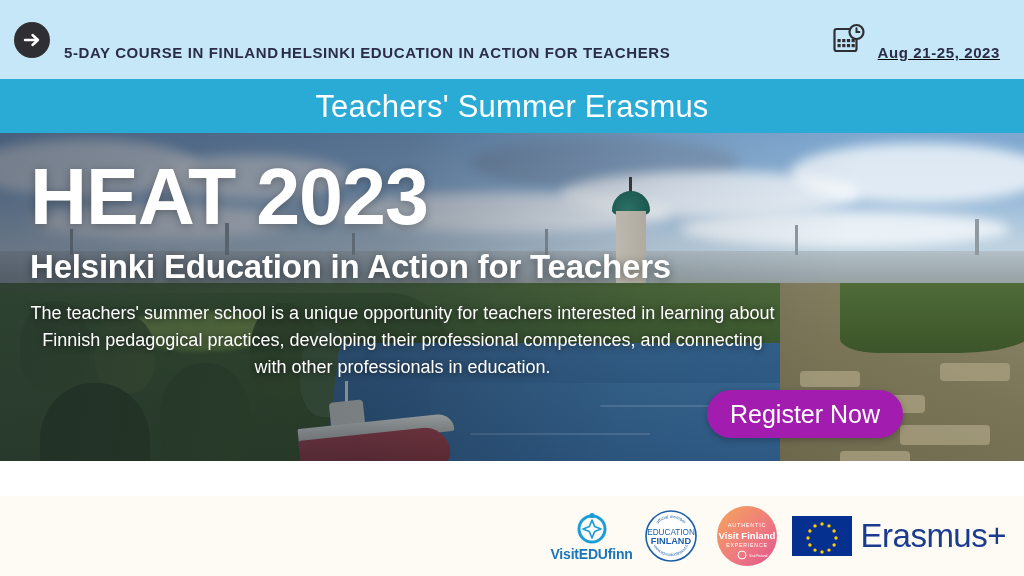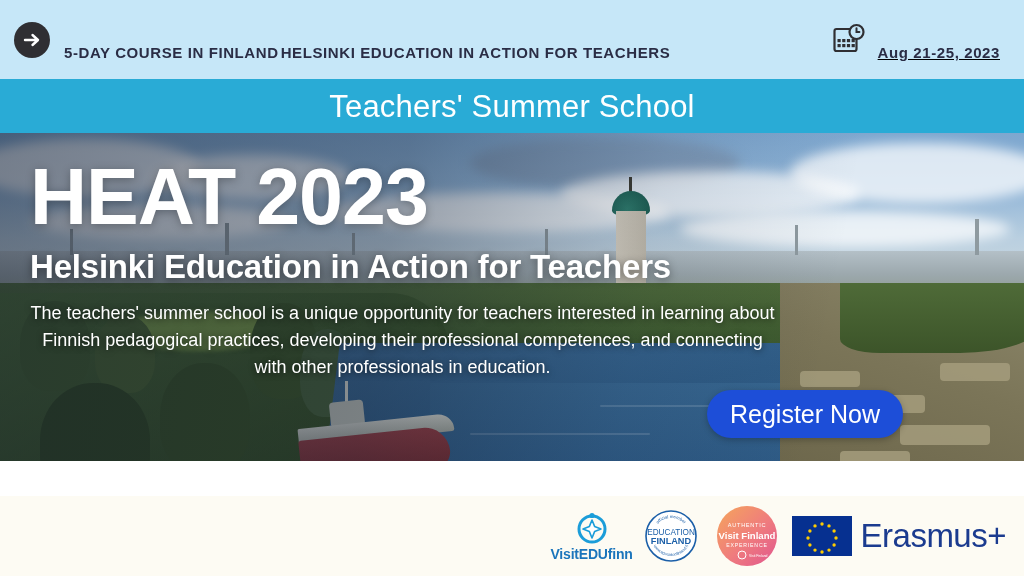--- a/index.html
+++ b/index.html
@@ -143,21 +143,21 @@
     margin-top:14px; font-size:33px; font-weight:bold; color:#ffffff;
     letter-spacing:-0.2px; text-shadow:0 2px 8px rgba(0,0,0,0.45);
   }
   .hero-body {
     margin-top:14px; width:745px; font-size:18px; line-height:1.52; color:#ffffff;
     text-shadow:0 1px 6px rgba(0,0,0,0.65);
     text-align:center;
   }
   .register-btn {
     position:absolute; left:707px; top:257px; width:196px; height:48px;
-    background:#1d4ed8; border:none; border-radius:24px; cursor:pointer;
+    background:#a21caf; border:none; border-radius:24px; cursor:pointer;
     color:#ffffff; font-size:25px; font-family:"Liberation Sans", sans-serif;
     display:flex; align-items:center; justify-content:center;
     box-shadow:0 2px 6px rgba(0,0,0,0.25);
   }
 
   
   .footer {
     position:absolute; left:0; top:496px; width:1024px; height:80px;
     background:#fdfbf3; display:flex; align-items:center;
     justify-content:flex-end; gap:14px; padding-right:18px;
@@ -208,21 +208,21 @@
           <path d="M24.5 5.2 V9 H27.4" stroke="#2f2f33" stroke-width="2" fill="none" stroke-linecap="round"></path>
         </svg>
       </span>
       <div class="topbar-lines">
         <div class="topbar-line">Aug 21-25, 2023</div>
       </div>
     </div>
   </div>
 
   <div class="teal-band">
-    <div class="teal-title">Teachers' Summer School</div>
+    <div class="teal-title">Teachers' Summer Erasmus</div>
   </div>
 
   <div class="hero">
     <div class="photo">
       <div class="sky"></div>
 
       <div class="cloud" style="left:-30px;  top:6px;   width:230px; height:58px;"></div>
       <div class="cloud" style="left:150px;  top:22px;  width:200px; height:44px;"></div>
       <div class="cloud dark" style="left:470px; top:4px; width:270px; height:52px;"></div>
       <div class="cloud" style="left:560px;  top:38px;  width:300px; height:46px;"></div>

